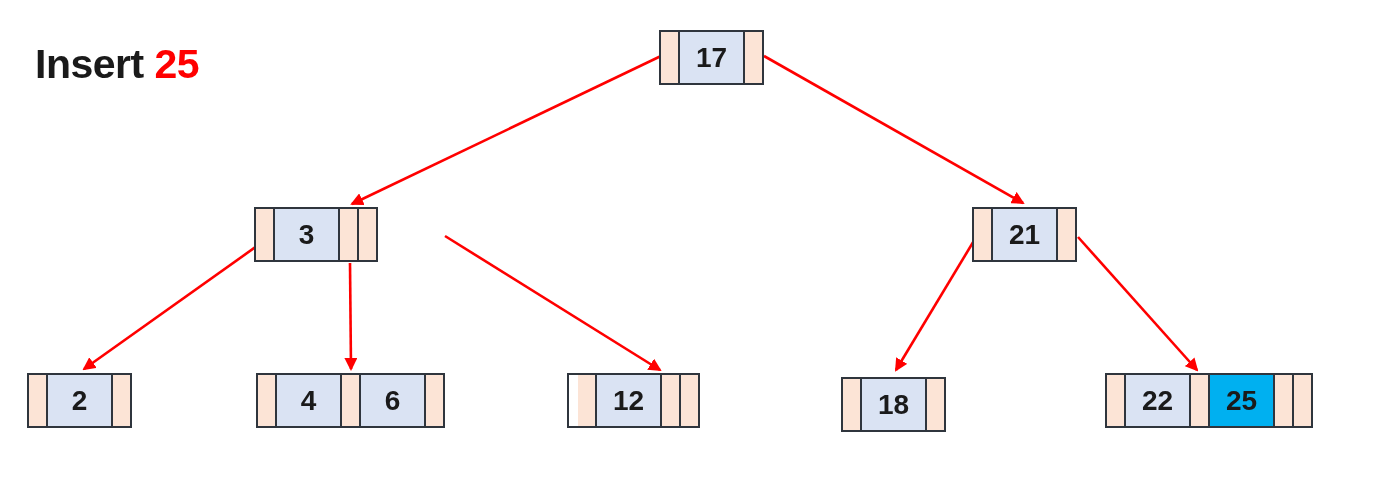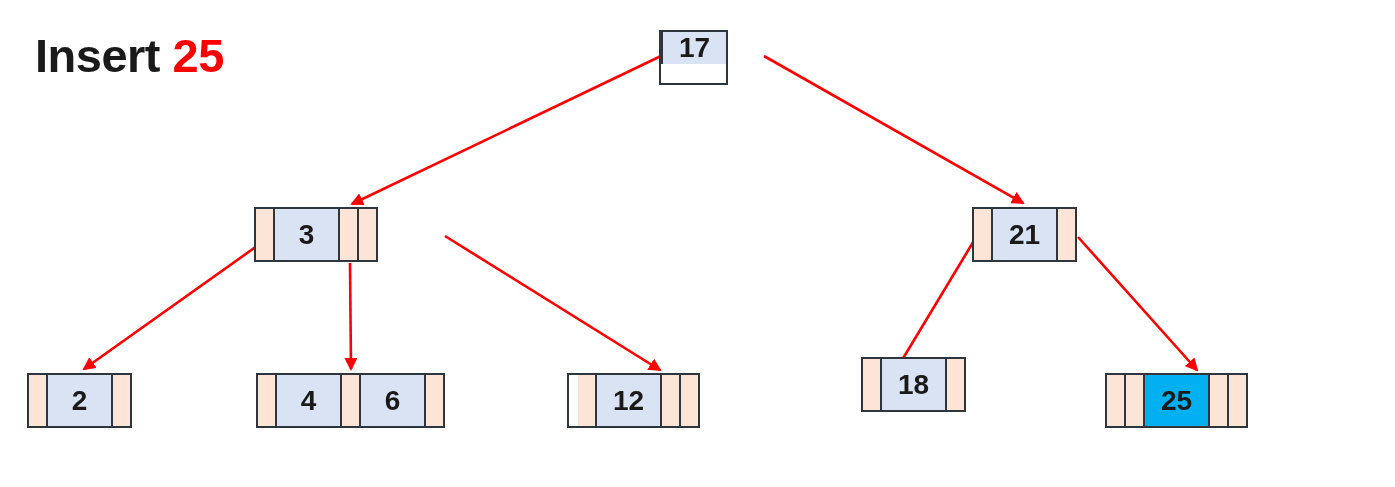--- a/index.html
+++ b/index.html
@@ -16,22 +16,22 @@
     position: relative;
     width: 1395px;
     height: 487px;
     background: var(--bg);
     font-family: "Liberation Sans", sans-serif;
     overflow: hidden;
   }
   .title {
     position: absolute;
     left: 35px;
-    top: 28px;
-    font-size: 47px;
+    top: 41px;
+    font-size: 41px;
     font-weight: bold;
     color: var(--keytext);
     letter-spacing: -0.5px;
     white-space: pre;
   }
   .title .value { color: var(--arrow); }
   .edges-layer {
     position: absolute;
     left: 0; top: 0;
     width: 1395px; height: 487px;
@@ -79,21 +79,21 @@
   <line x1="661" y1="56" x2="352" y2="204" stroke="#ff0000" stroke-width="2.6" marker-end="url(#arrowhead)"></line>
       <line x1="764" y1="56" x2="1023" y2="203" stroke="#ff0000" stroke-width="2.6" marker-end="url(#arrowhead)"></line>
       <line x1="257" y1="246" x2="84" y2="369" stroke="#ff0000" stroke-width="2.6" marker-end="url(#arrowhead)"></line>
       <line x1="350" y1="263" x2="351" y2="369" stroke="#ff0000" stroke-width="2.6" marker-end="url(#arrowhead)"></line>
       <line x1="445" y1="236" x2="660" y2="370" stroke="#ff0000" stroke-width="2.6" marker-end="url(#arrowhead)"></line>
       <line x1="975" y1="239" x2="896" y2="370" stroke="#ff0000" stroke-width="2.6" marker-end="url(#arrowhead)"></line>
       <line x1="1078" y1="237" x2="1197" y2="370" stroke="#ff0000" stroke-width="2.6" marker-end="url(#arrowhead)"></line>
     </svg>
 
   <div id="nodes-layer">
-      <div class="node" style="left: 659px; top: 30px; flex-direction: column;">
+      <div class="node" style="left: 659px; top: 30px;">
         <div class="slot"></div>
         <div class="cell">17</div>
         <div class="slot"></div>
       </div>
       <div class="node" style="left: 254px; top: 207px;">
         <div class="slot"></div>
         <div class="cell">3</div>
         <div class="slot"></div>
         <div class="slot"></div>
       </div>
@@ -113,27 +113,28 @@
         <div class="slot"></div>
         <div class="cell">6</div>
         <div class="slot"></div>
       </div>
       <div class="node" style="left: 567px; top: 373px; padding-left: 9px;">
         <div class="slot"></div>
         <div class="cell">12</div>
         <div class="slot"></div>
         <div class="slot"></div>
       </div>
-      <div class="node" style="left: 841px; top: 357px; margin-left: 20px;">
+      <div class="node" style="left: 841px; top: 377px;">
         <div class="slot"></div>
         <div class="cell">18</div>
         <div class="slot"></div>
       </div>
       <div class="node" style="left: 1105px; top: 373px;">
         <div class="slot"></div>
+        <div class="cell">22</div>
         <div class="slot"></div>
         <div class="cell highlight">25</div>
         <div class="slot"></div>
         <div class="slot"></div>
       </div>
     </div>
 
 </div>
 
 </body></html>

